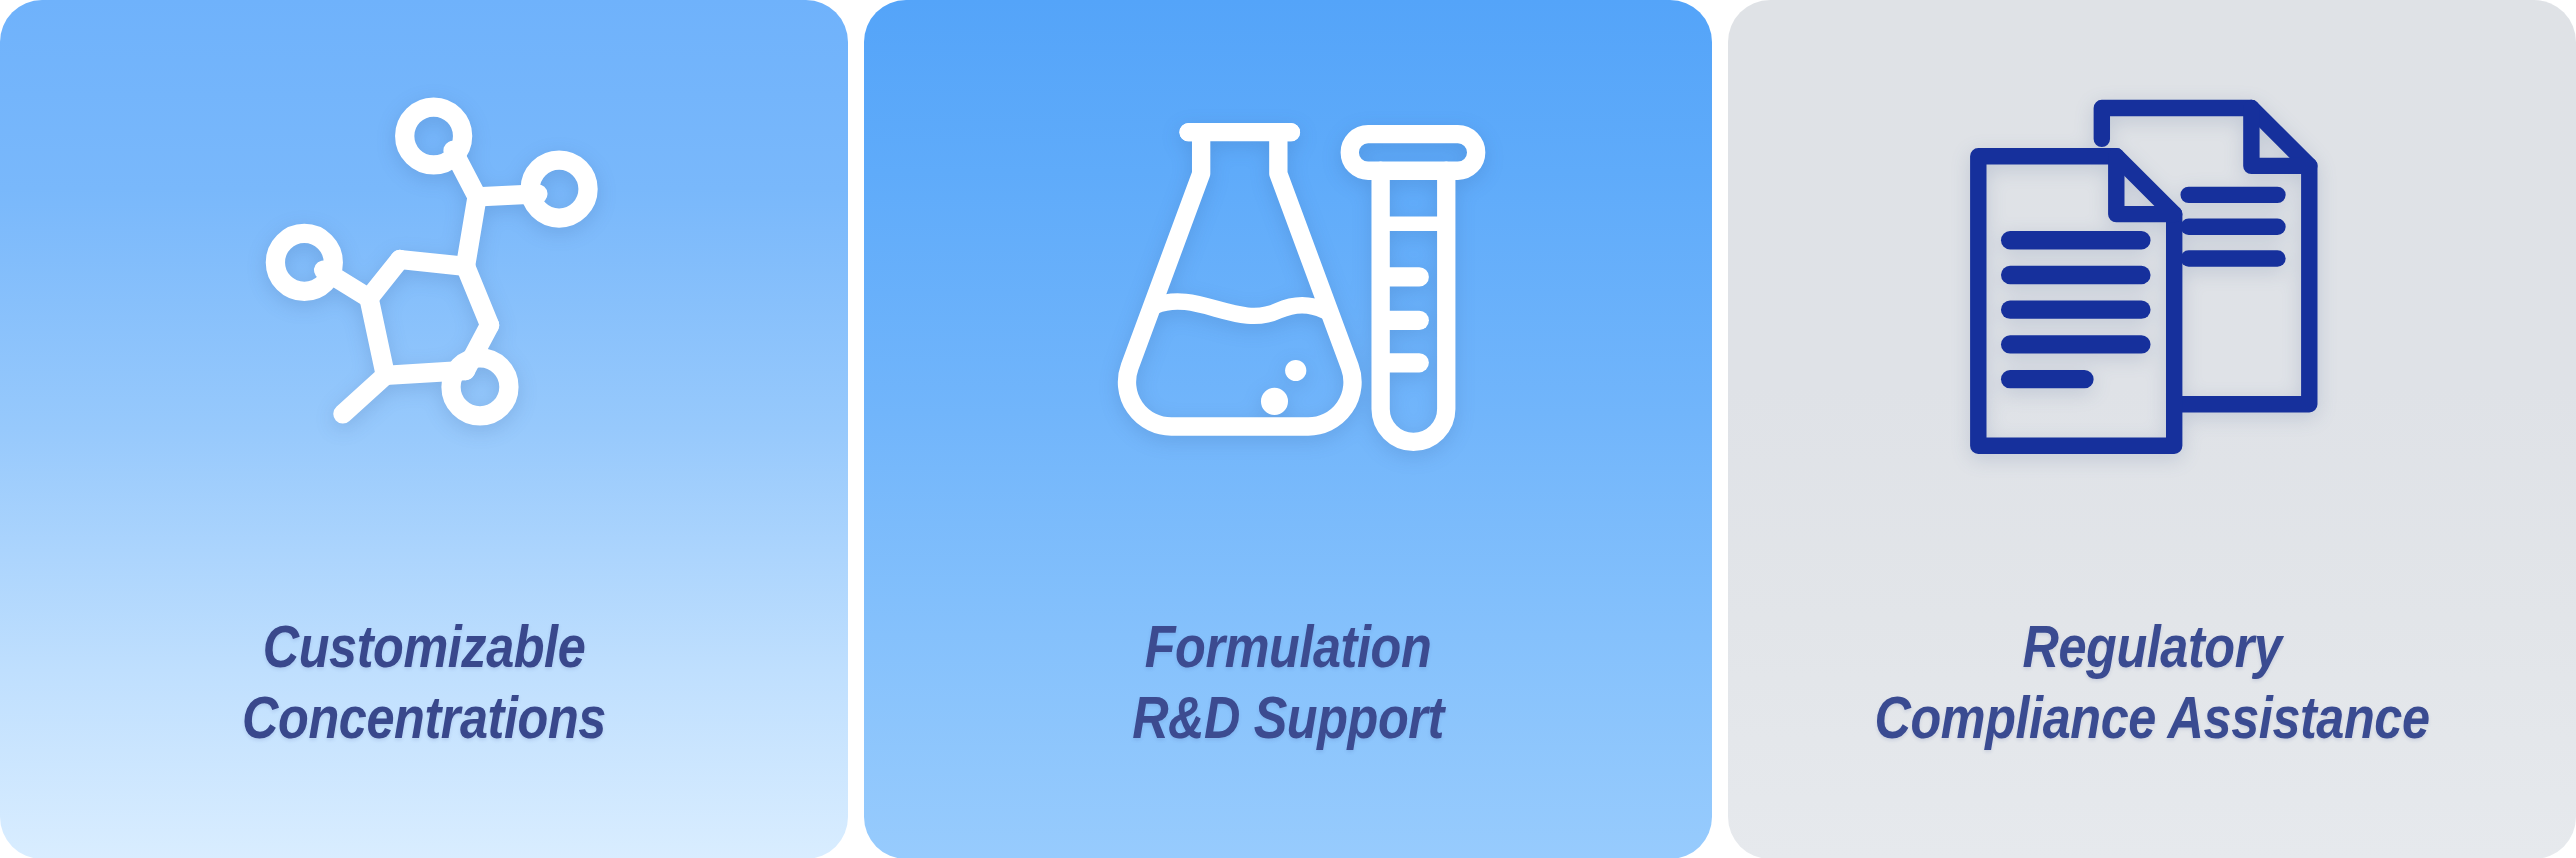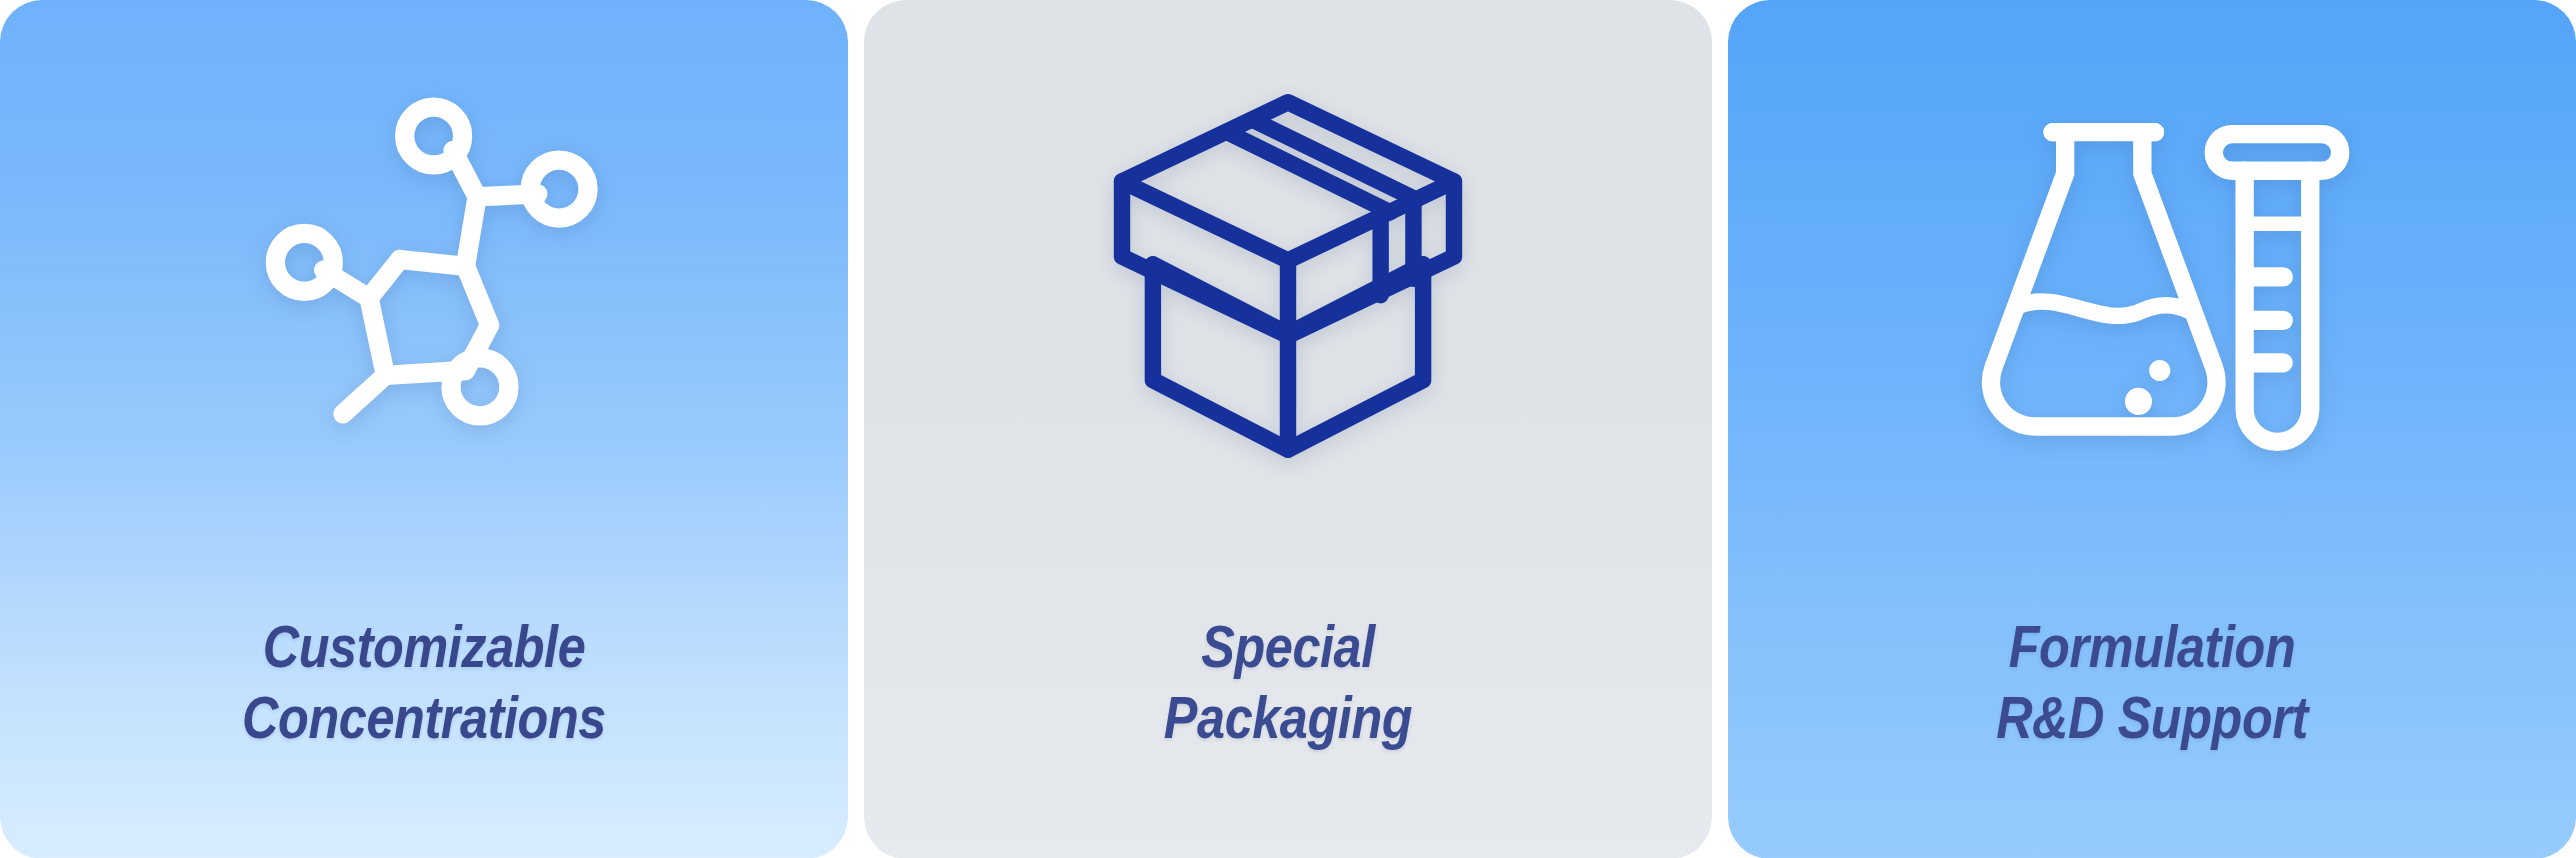--- a/index.html
+++ b/index.html
@@ -134,44 +134,20 @@
         <circle cx="210" cy="57" r="30"></circle>
         <circle cx="340" cy="112" r="30"></circle>
         <circle cx="76" cy="188" r="30"></circle>
         <circle cx="258" cy="317" r="30"></circle>
       </svg>
     </div>
     <div class="card-label">Customizable
 Concentrations</div>
   </div>
 
-  <div class="card theme-gray">
-    <div class="icon-wrap">
-      <svg viewBox="0 0 400 400" xmlns="http://www.w3.org/2000/svg" fill="none" stroke="#16309c" stroke-width="17" stroke-linecap="round" stroke-linejoin="round">
-
-        <path d="M60 190 L200 262 L340 190"></path>
-        <path d="M60 190 L60 310 L200 382 L340 310 L340 190"></path>
-        <path d="M200 262 L200 382"></path>
-
-        <path d="M200 22 L372 104 L200 186 L28 104 Z"></path>
-
-        <path d="M28 104 L28 182 L200 264 L200 186"></path>
-
-        <path d="M372 104 L372 182 L200 264"></path>
-
-        <path d="M137 53 L306 136"></path>
-        <path d="M163 40 L333 123"></path>
-
-        <path d="M296 143 L296 222"></path>
-        <path d="M330 127 L330 205"></path>
-      </svg>
-    </div>
-    <div class="card-label">Special
-Packaging</div>
-  </div>
 
   <div class="card theme-blue-2">
     <div class="icon-wrap">
       <svg viewBox="0 0 400 400" xmlns="http://www.w3.org/2000/svg" fill="none" stroke="#ffffff" stroke-width="19" stroke-linecap="round" stroke-linejoin="round">
 
         <path d="M97 53 L203 53"></path>
         <path d="M110 53 L110 96 L36 296
                  a46 46 0 0 0 43 62
                  L221 358
                  a46 46 0 0 0 43 -62
@@ -191,15 +167,39 @@
         <path d="M302 248 L336 248" stroke-width="20"></path>
         <path d="M302 292 L336 292" stroke-width="20"></path>
 
         <path d="M296 148 L364 148" stroke-width="15"></path>
       </svg>
     </div>
     <div class="card-label">Formulation
 R&amp;D Support</div>
   </div>
 
+  <div class="card theme-gray">
+    <div class="icon-wrap">
+      <svg viewBox="0 0 400 400" xmlns="http://www.w3.org/2000/svg" fill="none" stroke="#16309c" stroke-width="17" stroke-linecap="round" stroke-linejoin="round">
+
+        <path d="M148 60 L148 28 L303 28 L363 88 L363 335 L225 335"></path>
+        <path d="M303 28 L303 88 L363 88"></path>
+
+        <path d="M238 118 L330 118" stroke-width="17"></path>
+        <path d="M238 151 L330 151" stroke-width="17"></path>
+        <path d="M238 184 L330 184" stroke-width="17"></path>
+
+        <path d="M20 78 L163 78 L223 138 L223 378 L20 378 Z"></path>
+        <path d="M163 78 L163 138 L223 138"></path>
+
+        <path d="M53 165 L189 165" stroke-width="19"></path>
+        <path d="M53 201 L189 201" stroke-width="19"></path>
+        <path d="M53 237 L189 237" stroke-width="19"></path>
+        <path d="M53 273 L189 273" stroke-width="19"></path>
+        <path d="M53 309 L130 309" stroke-width="19"></path>
+      </svg>
+    </div>
+    <div class="card-label">Regulatory
+Compliance Assistance</div>
+  </div>
 
 </div>
 
 
 </body></html>

